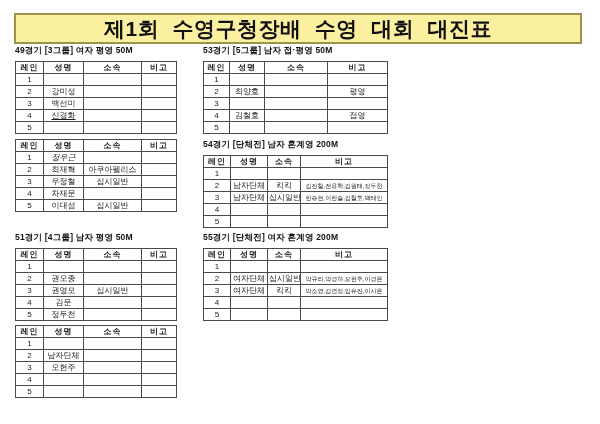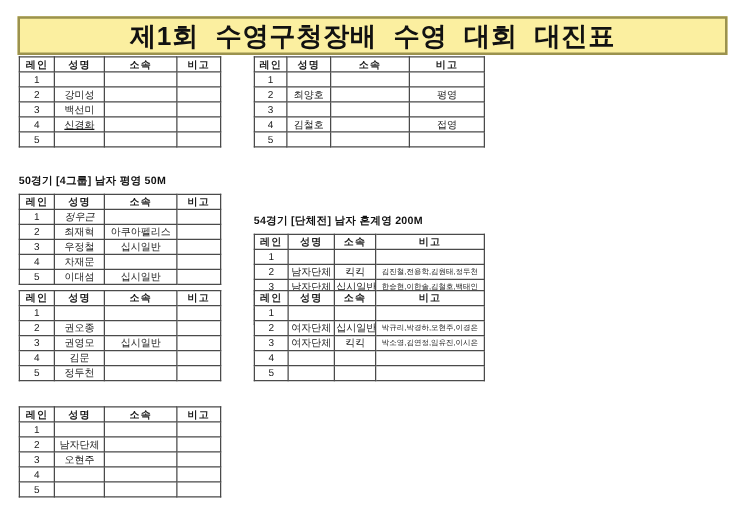--- a/index.html
+++ b/index.html
@@ -53,32 +53,33 @@
   .cols-c col:nth-child(1){width:27px;}
   .cols-c col:nth-child(2){width:37px;}
   .cols-c col:nth-child(3){width:33px;}
   .cols-c col:nth-child(4){width:87px;}
   
   .slot-0{left:15px;top:45px;}
   .slot-1{left:15px;top:139px;}
   .slot-2{left:15px;top:232px;}
   .slot-3{left:15px;top:325px;}
   .slot-4{left:203px;top:45px;}
-  .slot-5{left:203px;top:139px;margin-top:32px;}
+  .slot-5{left:203px;top:139px;}
   .slot-6{left:203px;top:232px;}
 </style>
 </head>
 <body>
 
 <div class="page">
   <div class="banner" style="background: rgb(251, 239, 160); border-color: rgb(155, 146, 78);">
     <span>제1회 수영구청장배 수영 대회 대진표</span>
   </div>
   <div id="tables">
       <div class="table-block slot-0">
+        <div class="caption">49경기 [3그룹] 여자 평영 50M</div>
         <table class="cols-a">
           <colgroup>
             <col>
             <col>
             <col>
             <col>
           </colgroup>
           <thead>
             <tr>
               <th style="border-color: rgb(74, 74, 74);">레인</th>
@@ -115,21 +116,20 @@
             <tr>
               <td style="border-color: rgb(74, 74, 74);">5</td>
               <td style="border-color: rgb(74, 74, 74);"></td>
               <td style="border-color: rgb(74, 74, 74);"></td>
               <td style="border-color: rgb(74, 74, 74);"></td>
             </tr>
           </tbody>
         </table>
       </div>
       <div class="table-block slot-1">
-        <div class="caption">50경기 [4그룹] 남자 평영 50M</div>
         <table class="cols-a">
           <colgroup>
             <col>
             <col>
             <col>
             <col>
           </colgroup>
           <thead>
             <tr>
               <th style="border-color: rgb(74, 74, 74);">레인</th>
@@ -166,20 +166,21 @@
             <tr>
               <td style="border-color: rgb(74, 74, 74);">5</td>
               <td style="border-color: rgb(74, 74, 74);">이대섬</td>
               <td style="border-color: rgb(74, 74, 74);">십시일반</td>
               <td style="border-color: rgb(74, 74, 74);"></td>
             </tr>
           </tbody>
         </table>
       </div>
       <div class="table-block slot-2">
+        <div class="caption">51경기 [4그룹] 남자 평영 50M</div>
         <table class="cols-a">
           <colgroup>
             <col>
             <col>
             <col>
             <col>
           </colgroup>
           <thead>
             <tr>
               <th style="border-color: rgb(74, 74, 74);">레인</th>
@@ -266,20 +267,21 @@
             <tr>
               <td style="border-color: rgb(74, 74, 74);">5</td>
               <td style="border-color: rgb(74, 74, 74);"></td>
               <td style="border-color: rgb(74, 74, 74);"></td>
               <td style="border-color: rgb(74, 74, 74);"></td>
             </tr>
           </tbody>
         </table>
       </div>
       <div class="table-block slot-4">
+        <div class="caption">53경기 [5그룹] 남자 접·평영 50M</div>
         <table class="cols-b">
           <colgroup>
             <col>
             <col>
             <col>
             <col>
           </colgroup>
           <thead>
             <tr>
               <th style="border-color: rgb(74, 74, 74);">레인</th>
@@ -367,20 +369,21 @@
             <tr>
               <td style="border-color: rgb(74, 74, 74);">5</td>
               <td style="border-color: rgb(74, 74, 74);"></td>
               <td style="border-color: rgb(74, 74, 74);"></td>
               <td style="border-color: rgb(74, 74, 74);"></td>
             </tr>
           </tbody>
         </table>
       </div>
       <div class="table-block slot-6">
+        <div class="caption">55경기 [단체전] 여자 혼계영 200M</div>
         <table class="cols-c">
           <colgroup>
             <col>
             <col>
             <col>
             <col>
           </colgroup>
           <thead>
             <tr>
               <th style="border-color: rgb(74, 74, 74);">레인</th>

